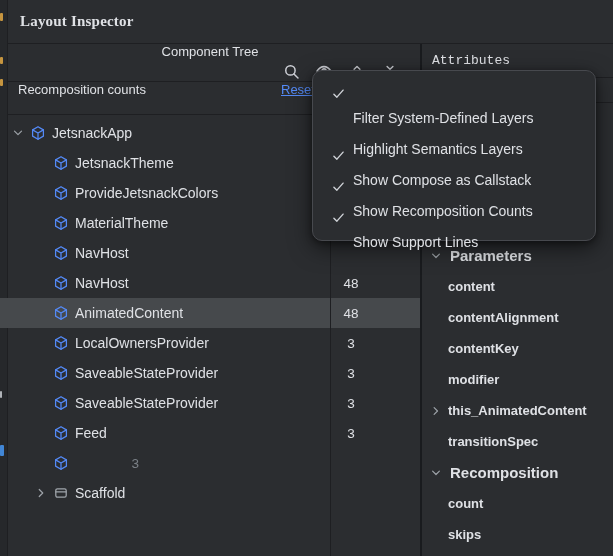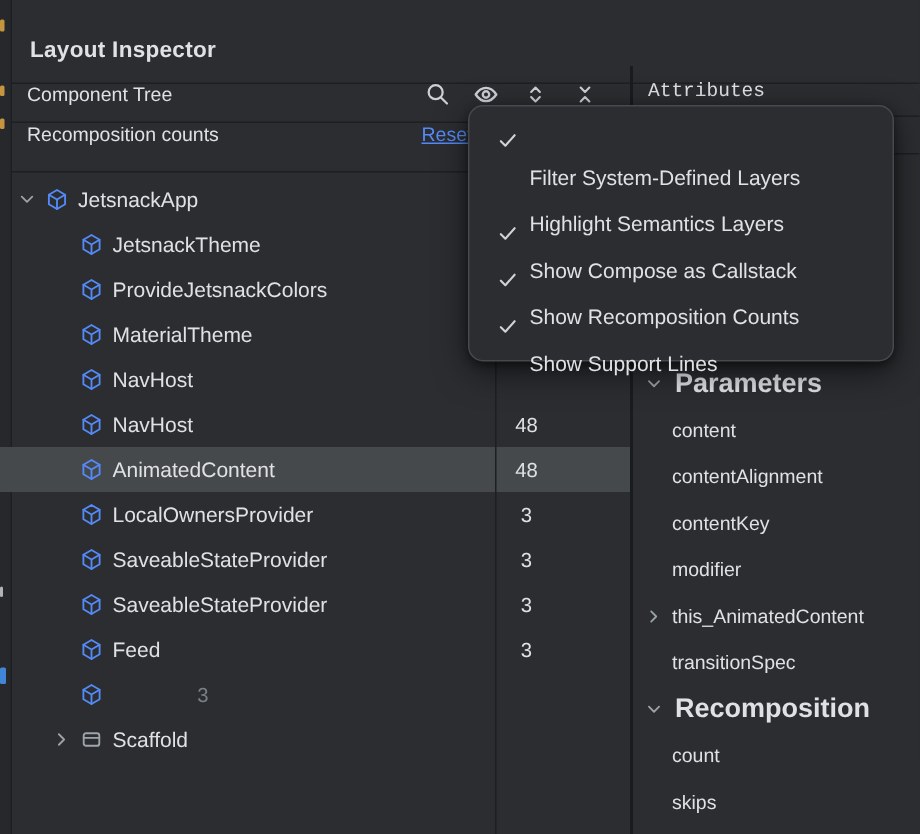--- a/index.html
+++ b/index.html
@@ -13,25 +13,25 @@
   .abs{position:absolute;}
 
   
   .gutter{left:0;top:0;width:8px;height:556px;background:var(--bg-gutter);border-right:1px solid var(--divider);}
   .mark{position:absolute;left:0;border-radius:1px;}
   .mark.m-orange{width:3px;background:#c6953f;}
   .mark.m-gray{width:2px;background:#b0b3b8;}
   .mark.m-blue{width:4px;background:#4186d6;}
 
   
-  .titlebar{left:8px;top:12px;right:0;height:44px;border-bottom:1px solid var(--divider);display:flex;align-items:center;padding-left:12px;}
+  .titlebar{left:8px;top:0;right:0;height:44px;border-bottom:1px solid var(--divider);display:flex;align-items:center;padding-left:12px;font-family:Liberation Serif, serif;}
   .titlebar .title{font-size:15px;font-weight:700;letter-spacing:.2px;}
 
   
-  .ct-header{left:8px;top:44px;width:412px;height:38px;border-bottom:1px solid var(--divider);display:flex;align-items:center;padding:0 18px 0 10px;}
+  .ct-header{left:8px;top:44px;width:412px;height:38px;border-bottom:1px solid var(--divider);display:flex;align-items:center;padding:0 18px 0 10px;flex-direction:column;}
   .ct-header .hdr-label{font-size:13px;}
   .ct-toolbar{margin-left:auto;display:flex;gap:9px;}
   .tool-btn{width:24px;height:24px;display:flex;align-items:center;justify-content:center;border-radius:4px;color:#ced0d6;cursor:pointer;}
 
   
   .recomp-row{left:8px;top:82px;width:412px;height:33px;border-bottom:1px solid var(--divider);display:flex;padding-left:10px;}
   .recomp-row .recomp-label{font-size:13px;}
   .reset-link{position:absolute;left:273px;font-size:13px;color:var(--accent);text-decoration:underline;cursor:pointer;}
 
   
@@ -51,22 +51,22 @@
   
   .vdivider{left:420px;top:44px;width:2px;bottom:0;background:var(--divider-strong);z-index:4;}
 
   
   .right-panel{left:422px;top:44px;right:0;bottom:0;}
   .attr-header{height:34px;border-bottom:1px solid var(--divider);display:flex;align-items:center;padding-left:10px;font-size:13px;font-family:Liberation Mono, monospace;}
   .attr-toolbar{height:25px;border-bottom:1px solid var(--divider);}
   .attr-rows{position:absolute;left:0;right:0;top:196px;}
   .attr-row{height:31px;display:flex;align-items:center;font-size:13px;cursor:default;}
   .attr-row .sec-twisty{width:12px;height:12px;margin-left:8px;display:flex;align-items:center;justify-content:center;color:var(--icon);}
-  .attr-row.header .sec-label{margin-left:8px;font-size:18px;font-weight:700;}
-  .attr-row.property .prop-label{margin-left:26px;}
+  .attr-row.header .sec-label{margin-left:8px;font-size:15px;font-weight:700;}
+  .attr-row.property .prop-label{margin-left:26px;font-weight:bold;}
   .attr-row.property.has-chevron .prop-label{margin-left:6px;}
 
   
   .popup{left:312px;top:70px;width:284px;background:var(--bg);border:1px solid var(--popup-border);border-radius:10px;box-shadow:0 7px 22px rgba(0,0,0,.55),0 2px 6px rgba(0,0,0,.4);z-index:10;padding:7px 0;}
   .menu-item{height:31px;display:flex;align-items:center;padding-left:18px;cursor:pointer;}
   .menu-check{width:22px;height:16px;display:flex;align-items:center;color:#cfd2d7;}
   .menu-label{font-size:14px;margin-left:0;white-space:nowrap;margin-top:48px;}
   svg{display:block;}
 </style>
 </head>

